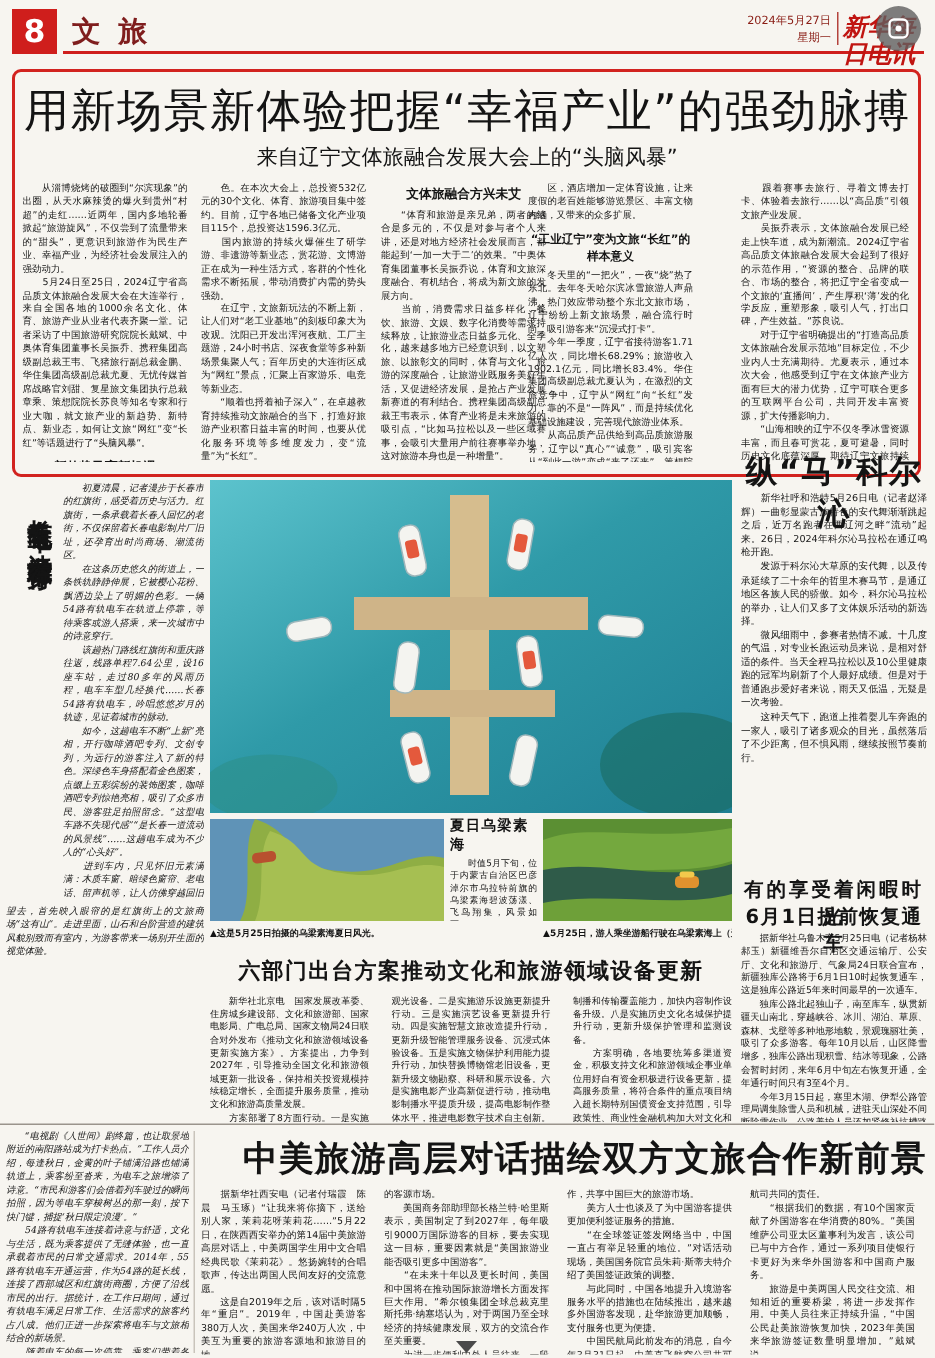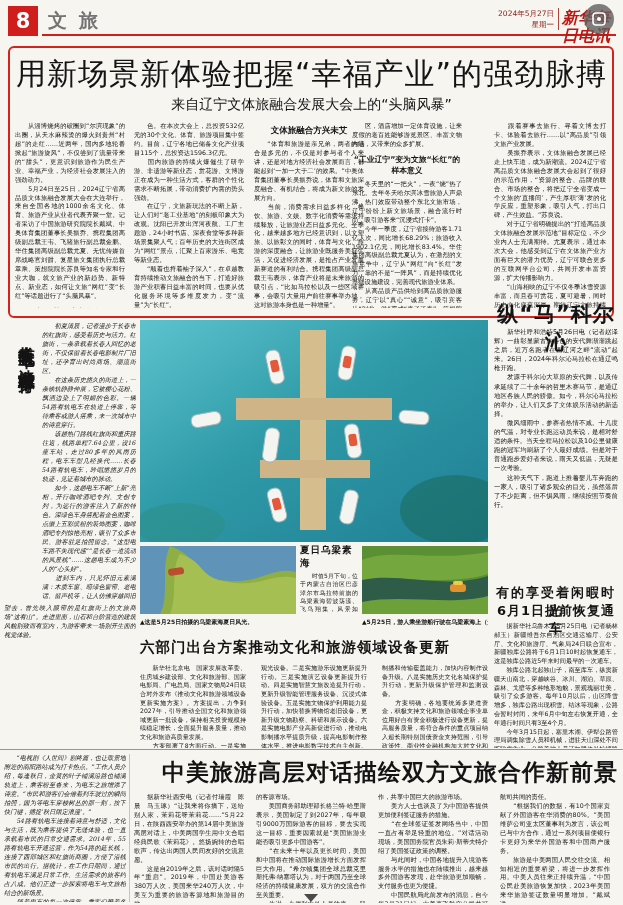--- a/index.html
+++ b/index.html
@@ -5,21 +5,21 @@
   html,body{margin:0;padding:0;}
   body{
     width:623px;height:905px;position:relative;overflow:hidden;
     background:#f7f5f0;color:#141414;
     font-family:"DejaVu Sans","Liberation Sans",sans-serif;
   }
   .abs{position:absolute;}
   
   .pagenum{left:8px;top:6px;width:30px;height:30px;background:#cf1e1c;color:#fff;
     font-weight:bold;font-size:21px;display:flex;align-items:center;justify-content:center;}
-  .section{left:48px;top:8px;font-size:19px;font-weight:bold;color:#737373;letter-spacing:12px;}
+  .section{left:48px;top:8px;font-size:19px;font-weight:bold;color:#7f1d1d;letter-spacing:12px;}
   .hrule{left:42px;top:34px;width:574px;height:2px;background:#cf1e1c;}
   .dateblock{left:468px;top:9px;width:86px;text-align:right;color:#8a1d15;font-weight:normal;
     font-size:7.5px;line-height:1.45;}
   .mastdiv{left:558px;top:8px;width:1px;height:22px;background:#b4433c;}
   .masthead{left:562px;top:9px;width:60px;color:#c01511;font-weight:bold;font-style:italic;
     font-size:16px;letter-spacing:0;line-height:1.1;font-family:"DejaVu Serif","Liberation Serif",serif;}
   .watermark{left:584px;top:4px;width:30px;height:30px;border-radius:50%;
     background:rgba(95,95,95,.8);display:flex;align-items:center;justify-content:center;}
   
   .leadbox{left:8px;top:46px;width:602px;height:268px;border:2.5px solid #d2231f;border-radius:6px;background:#f7f5f0;}
@@ -35,21 +35,21 @@
   .serifcol{font-family:"DejaVu Serif","Liberation Serif",serif;font-style:italic;font-size:6.2px;
     line-height:1.45;text-align:justify;overflow:hidden;}
   
   .photo{overflow:hidden;}
   .caption{font-size:6px;font-weight:bold;overflow:hidden;}
   .pf-title{font-size:9.5px;font-weight:bold;letter-spacing:1px;margin-bottom:2px;}
   .pf-body{font-size:5.9px;line-height:1.4;text-align:justify;}
   
   .railhead{font-weight:bold;text-align:center;}
   
-  .eqhead{font-weight:bold;font-size:14.5px;letter-spacing:1px;}
+  .eqhead{font-weight:bold;text-align:center;font-size:14.5px;letter-spacing:1px;}
   
   .dlghead{font-weight:900;text-align:right;font-size:23px;letter-spacing:1px;}
   .divline{background:#9a948c;height:1px;}
   .vline{background:#c9c4bb;width:1px;}
   .foottri{left:304px;top:894px;width:0;height:0;border-left:7px solid transparent;
     border-right:7px solid transparent;border-top:8px solid #4a4a4a;}
 </style>
 </head>
 <body>
 

